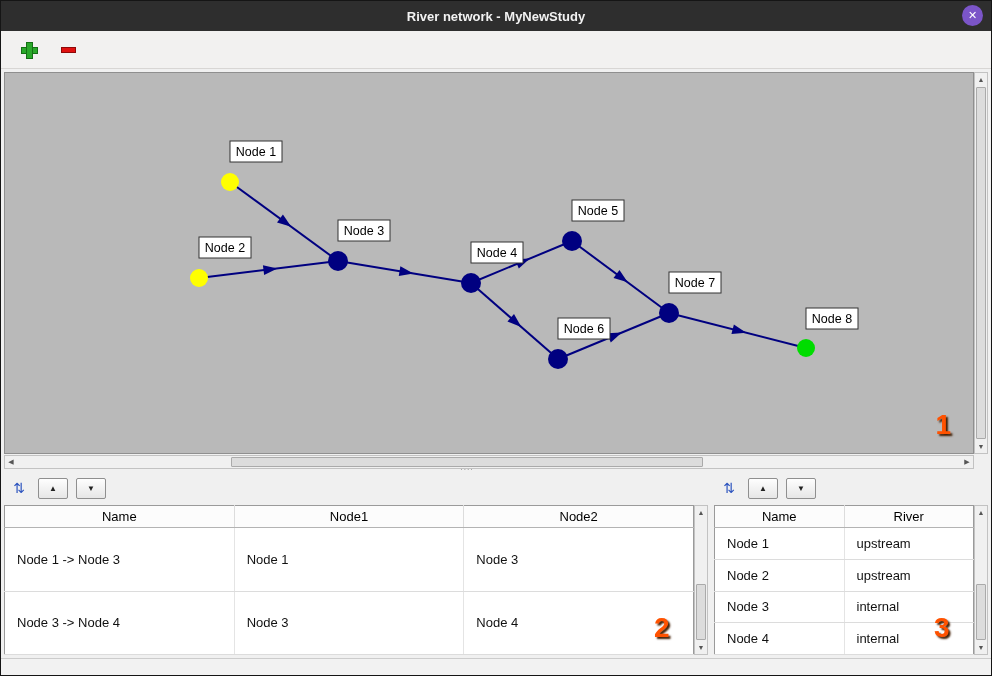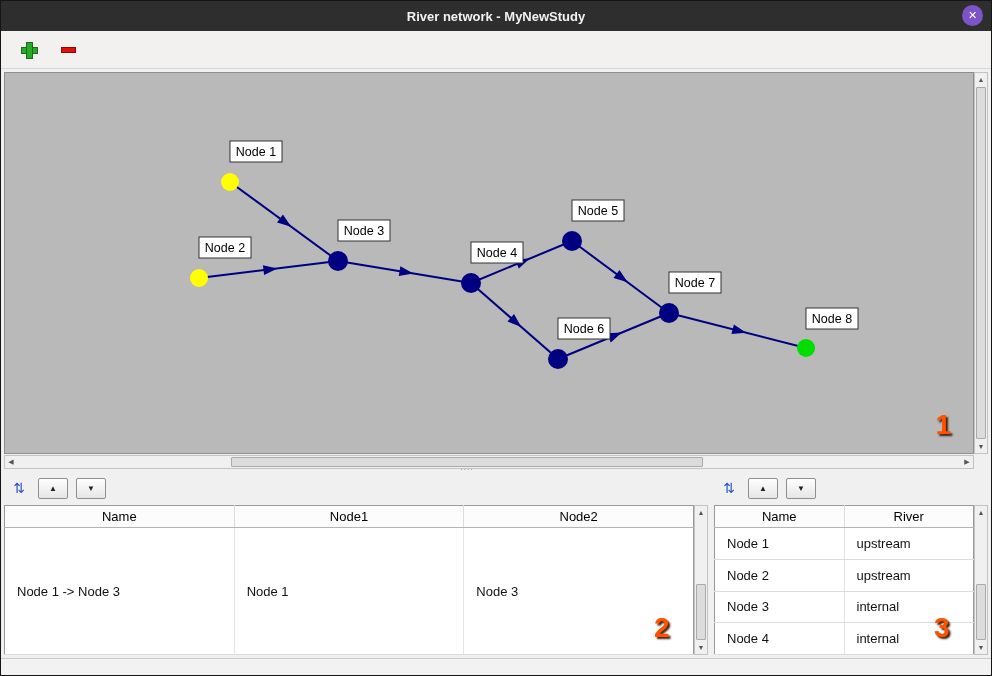--- a/index.html
+++ b/index.html
@@ -181,20 +181,25 @@
                 <th>Node1</th>
                 <th>Node2</th>
               </tr>
             </thead>
           <tbody>
               <tr>
                 <td>Node 1 -&gt; Node 3</td>
                 <td>Node 1</td>
                 <td>Node 3</td>
               </tr>
+              <tr>
+                <td>Node 3 -&gt; Node 4</td>
+                <td>Node 3</td>
+                <td>Node 4</td>
+              </tr>
             </tbody>
         </table>
         <div class="vscroll table-vscroll">
           <button class="scroll-arrow">▲</button>
           <div class="vthumb"></div>
           <button class="scroll-arrow">▼</button>
         </div>
       </div>
       <span class="annot annot-2">2</span>
     </div>

